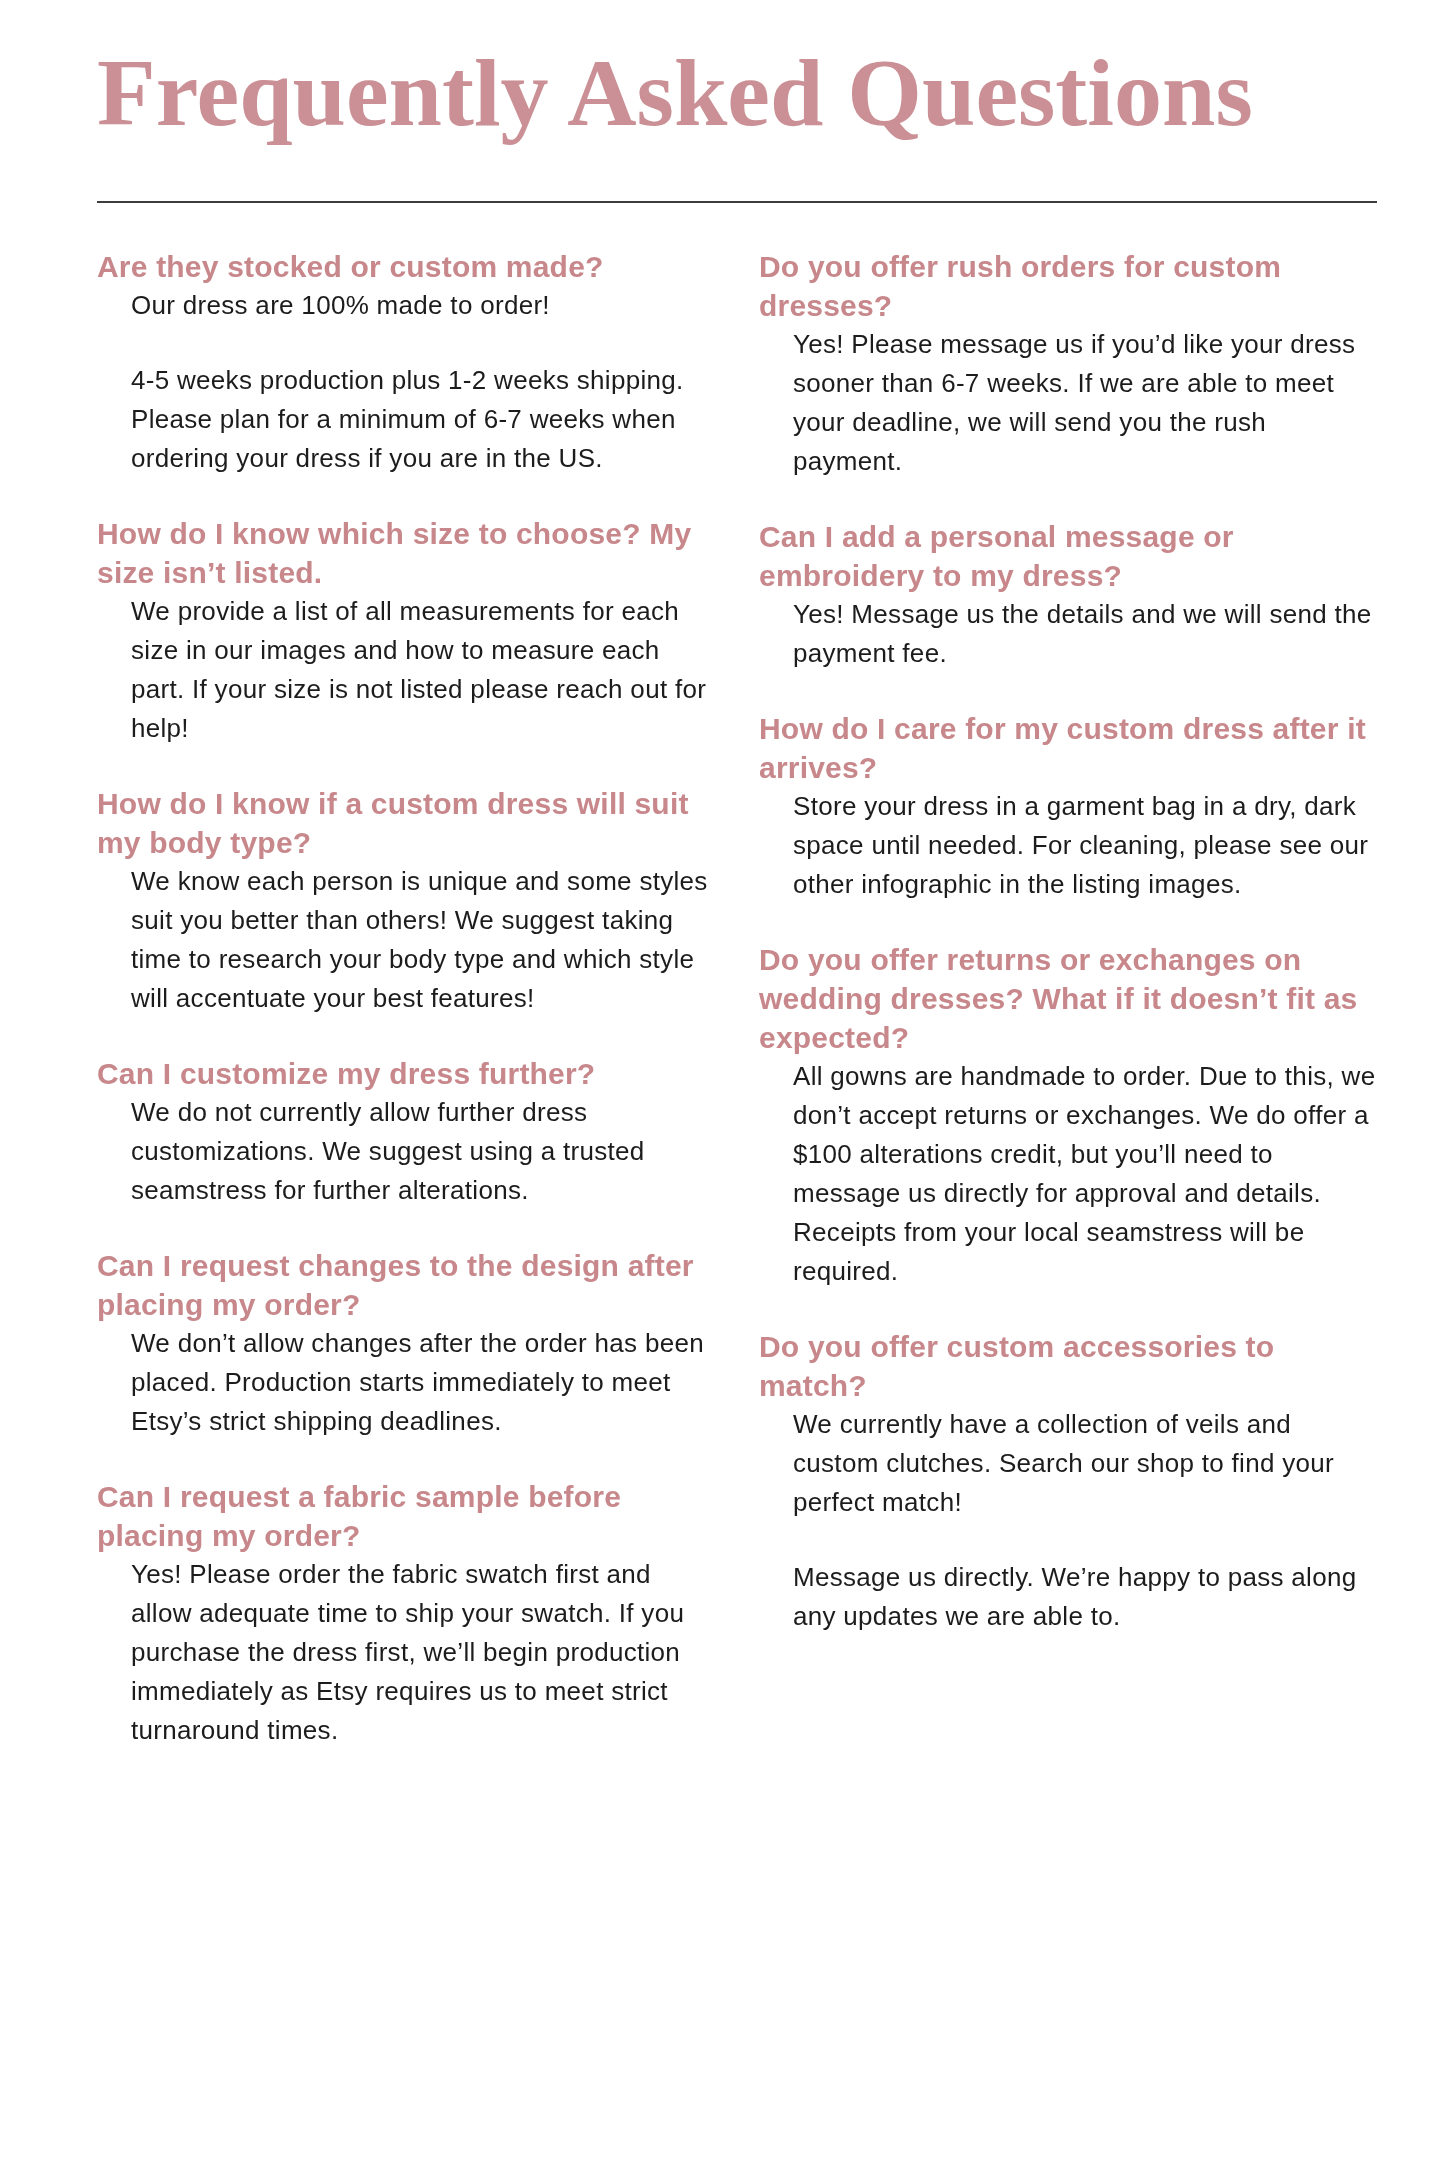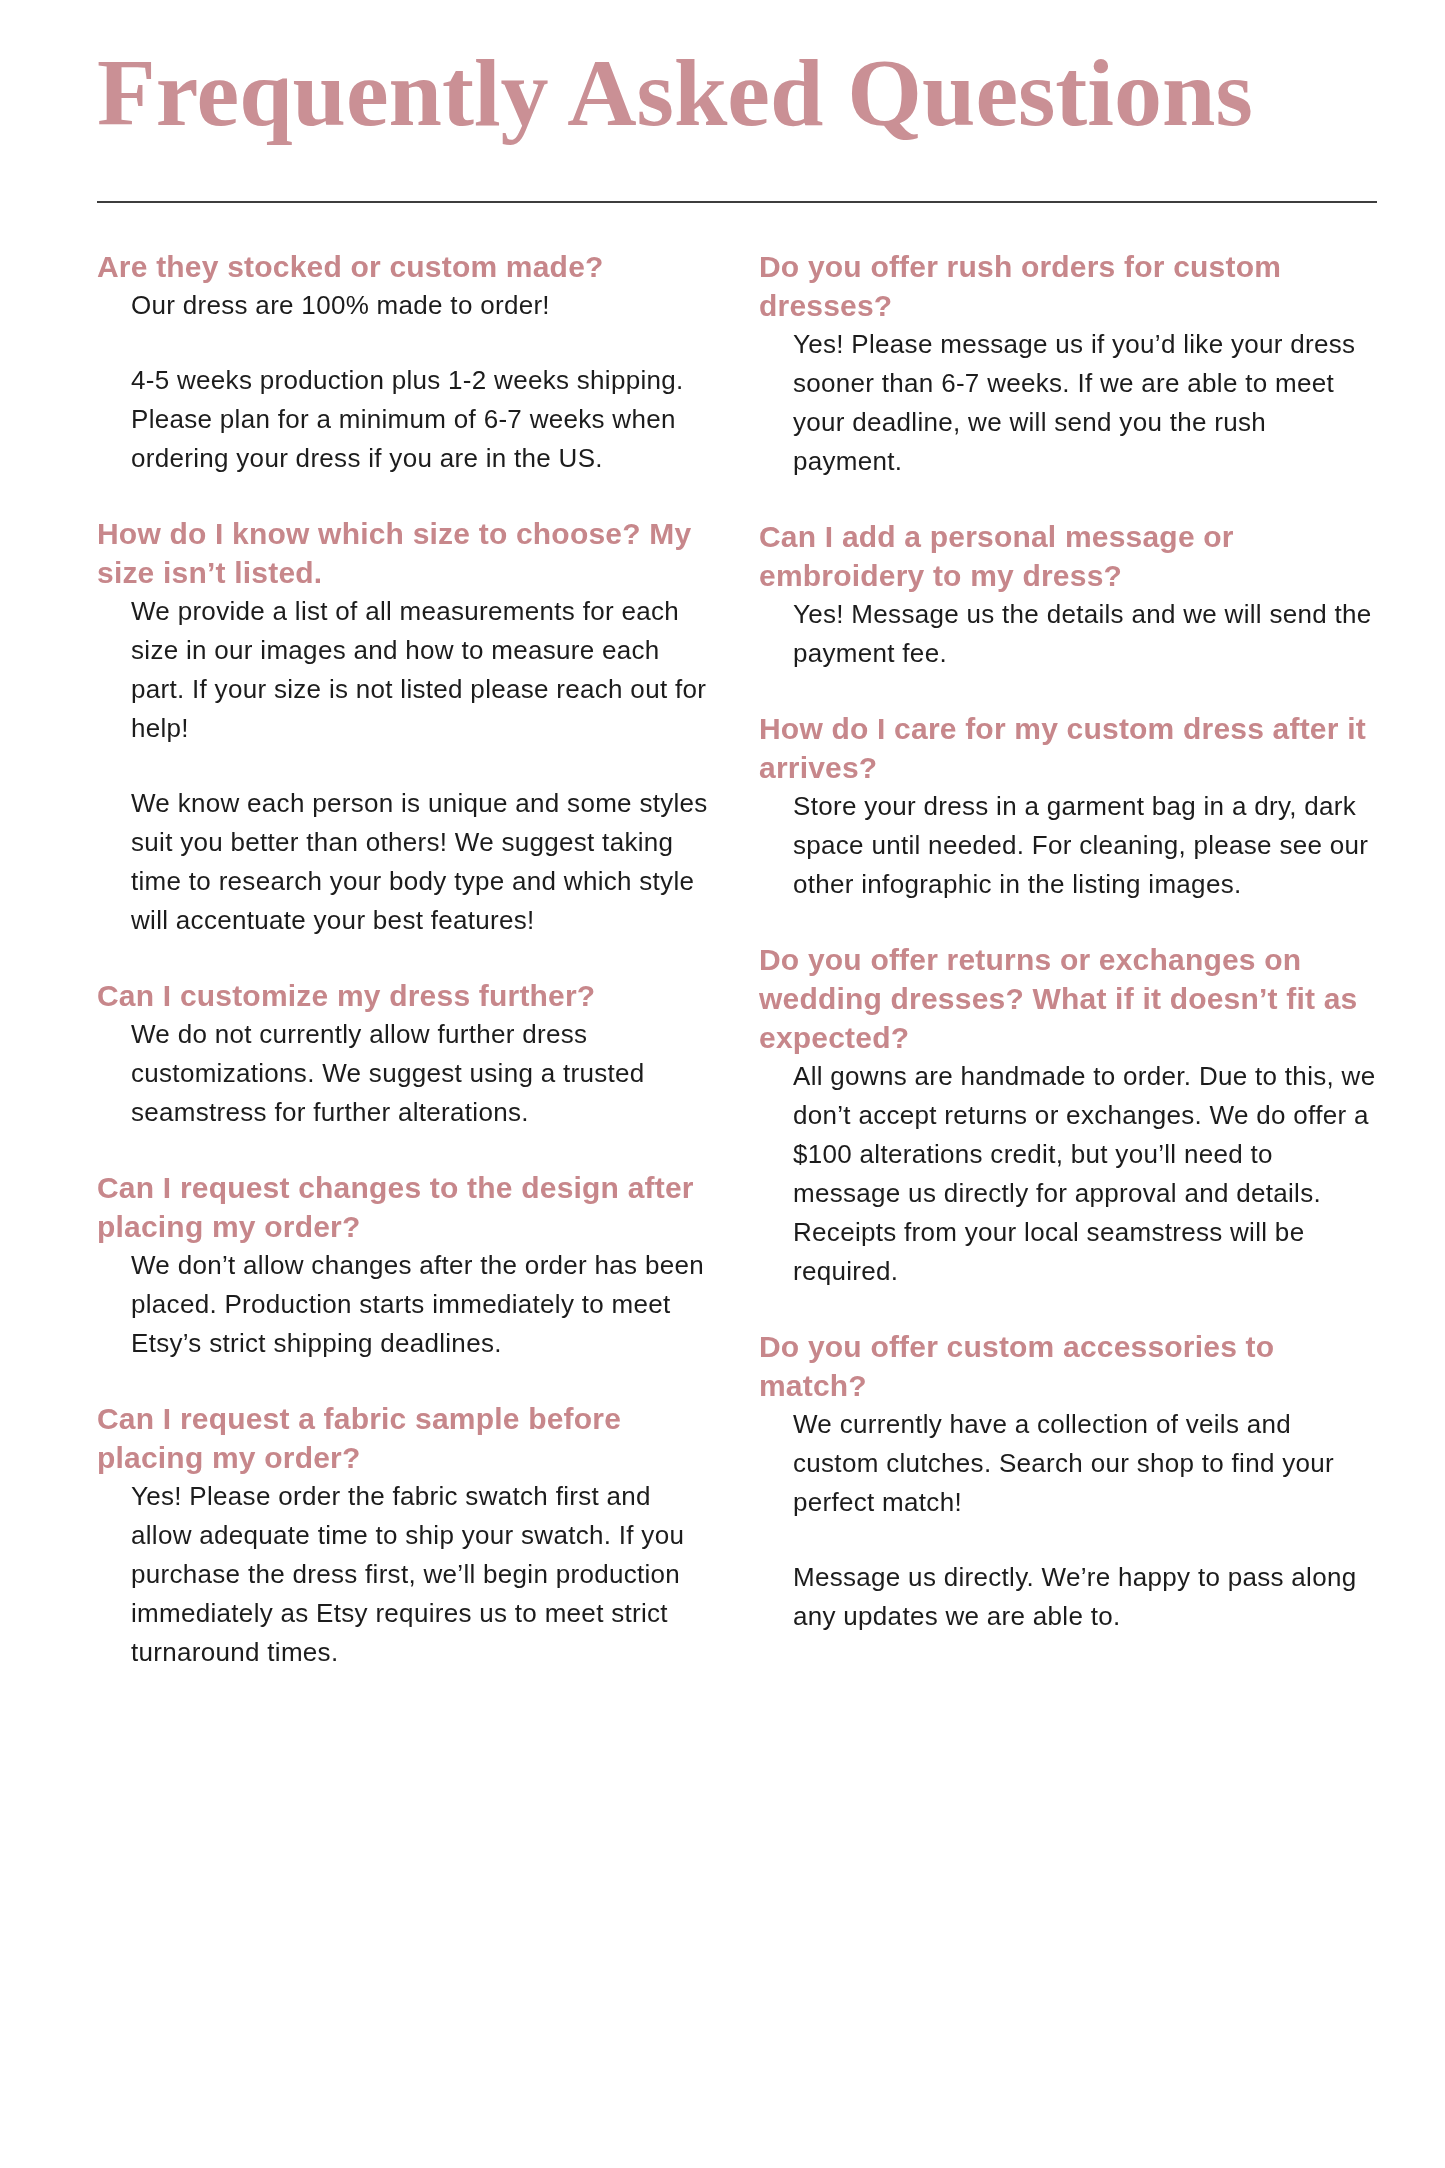--- a/index.html
+++ b/index.html
@@ -78,20 +78,21 @@
           <div class="answer"><span>Our dress are 100% made to order!</span></div>
         </div>
         <div class="faq-item">
           <div class="answer"><span>4-5 weeks production plus 1-2 weeks shipping. Please plan for a minimum of 6-7 weeks when ordering your dress if you are in the US.</span></div>
         </div>
         <div class="faq-item">
           <div class="question">How do I know which size to choose? My size isn’t listed.</div>
           <div class="answer"><span>We provide a list of all measurements for each size in our images and how to measure each part. If your size is not listed please reach out for help!</span></div>
         </div>
         <div class="faq-item">
+          <div class="question">How do I know if a custom dress will suit my body type?</div>
           <div class="answer"><span>We know each person is unique and some styles suit you better than others! We suggest taking time to research your body type and which style will accentuate your best features!</span></div>
         </div>
         <div class="faq-item">
           <div class="question">Can I customize my dress further?</div>
           <div class="answer"><span>We do not currently allow further dress customizations. We suggest using a trusted seamstress for further alterations.</span></div>
         </div>
         <div class="faq-item">
           <div class="question">Can I request changes to the design after placing my order?</div>
           <div class="answer"><span>We don’t allow changes after the order has been placed. Production starts immediately to meet Etsy’s strict shipping deadlines.</span></div>
         </div>

